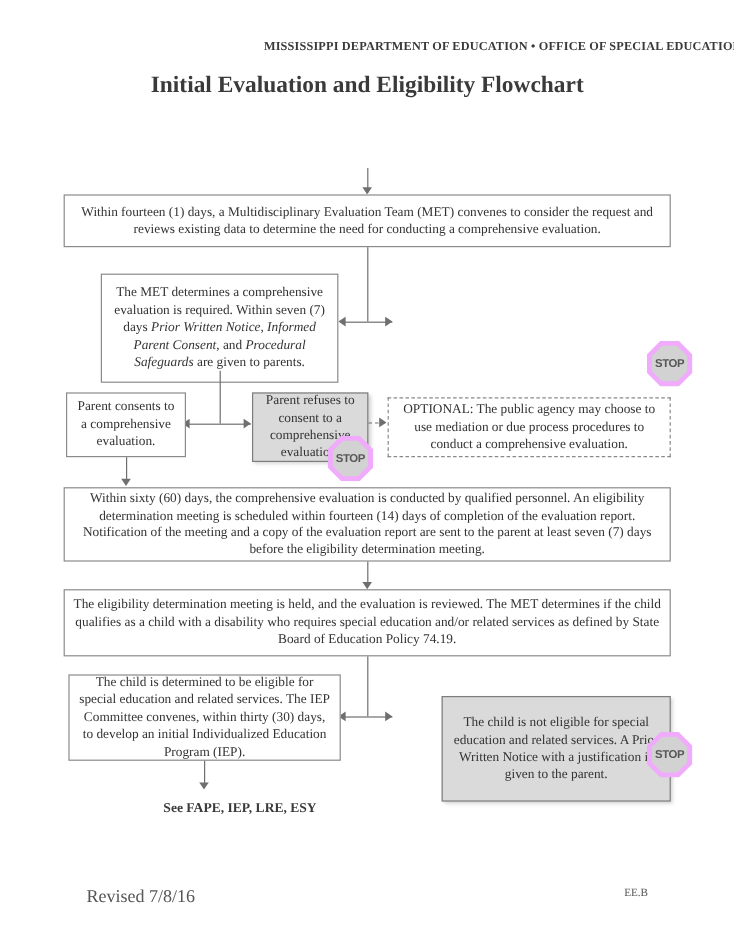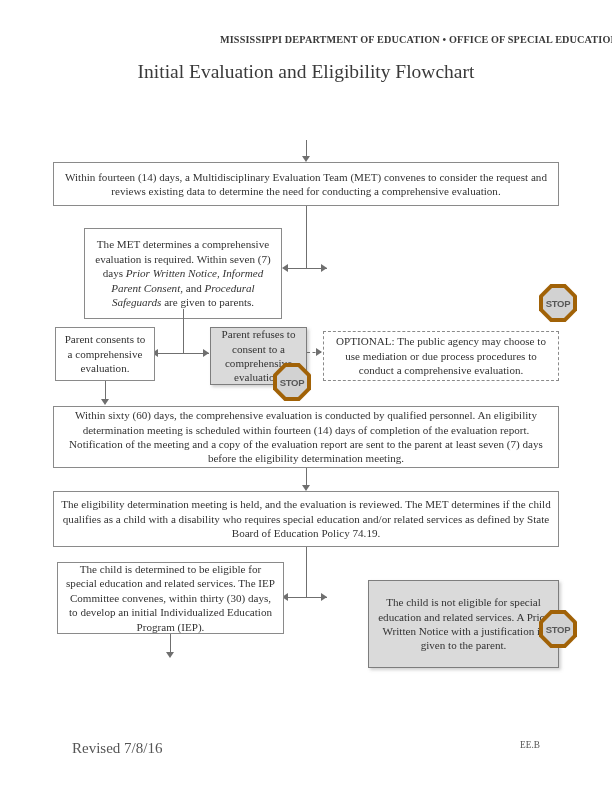--- a/index.html
+++ b/index.html
@@ -33,21 +33,21 @@
     letter-spacing: 0.15px;
     color: #3a3a3a;
   }
   .doc-title {
     position: absolute;
     left: 0;
     top: 61px;
     width: 612px;
     text-align: center;
     font-size: 19.5px;
-    font-weight: normal;
+    font-weight: bold;
     color: #3a3a3a;
   }
 
   
   .node {
     position: absolute;
     box-sizing: border-box;
     border: 1px solid #8a8a8a;
     background: #ffffff;
     color: #333333;
@@ -111,21 +111,21 @@
     position: absolute;
     width: 40px;
     height: 40px;
     display: flex;
     align-items: center;
     justify-content: center;
   }
   .stop-sign .oct {
     width: 38px;
     height: 38px;
-    background: #a16207;
+    background: #f0abfc;
     clip-path: polygon(30% 0%, 70% 0%, 100% 30%, 100% 70%, 70% 100%, 30% 100%, 0% 70%, 0% 30%);
     display: flex;
     align-items: center;
     justify-content: center;
     filter: drop-shadow(2px 2px 2px rgba(130,130,130,0.55));
   }
   .stop-sign .inner {
     width: 30px;
     height: 30px;
     background: #d2d2d2;
@@ -174,21 +174,21 @@
 <div class="page">
 
   <div class="agency-line">MISSISSIPPI DEPARTMENT OF EDUCATION • OFFICE OF SPECIAL EDUCATION</div>
   <div class="doc-title">Initial Evaluation and Eligibility Flowchart</div>
 
 
   <div class="vline" style="left:306px; top:140px; height:18px;"></div>
   <div class="arrow-down" style="left:302px; top:156px;"></div>
 
   <div class="node" style="left:53px; top:162px; width:506px; height:44px;">
-    <span class="txt">Within fourteen (14) days, a Multidisciplinary Evaluation Team (MET) convenes to consider the request and reviews existing data to determine the need for conducting a comprehensive evaluation.</span>
+    <span class="txt">Within fourteen (1) days, a Multidisciplinary Evaluation Team (MET) convenes to consider the request and reviews existing data to determine the need for conducting a comprehensive evaluation.</span>
   </div>
 
   <div class="vline" style="left:306px; top:206px; height:62px;"></div>
 
   <div class="hline" style="left:287px; top:268px; width:40px;"></div>
   <div class="arrow-left" style="left:282px; top:264px;"></div>
   <div class="arrow-right" style="left:321px; top:264px;"></div>
 
   <div class="node" style="left:84px; top:228px; width:198px; height:91px;">
     <span class="txt">The MET determines a comprehensive evaluation is required. Within seven (7) days <i>Prior Written Notice</i>, <i>Informed Parent Consent</i>, and <i>Procedural Safeguards</i> are given to parents.</span>
@@ -262,17 +262,18 @@
     <div class="oct">
       <div class="inner">
         <span class="word">STOP</span>
       </div>
     </div>
   </div>
 
   <div class="vline" style="left:170px; top:634px; height:20px;"></div>
   <div class="arrow-down" style="left:166px; top:652px;"></div>
 
+  <div class="see-line">See FAPE, IEP, LRE, ESY</div>
 
   <div class="foot-left">Revised 7/8/16</div>
   <div class="foot-right">EE.B</div>
 
 </div>
 
 </body></html>

